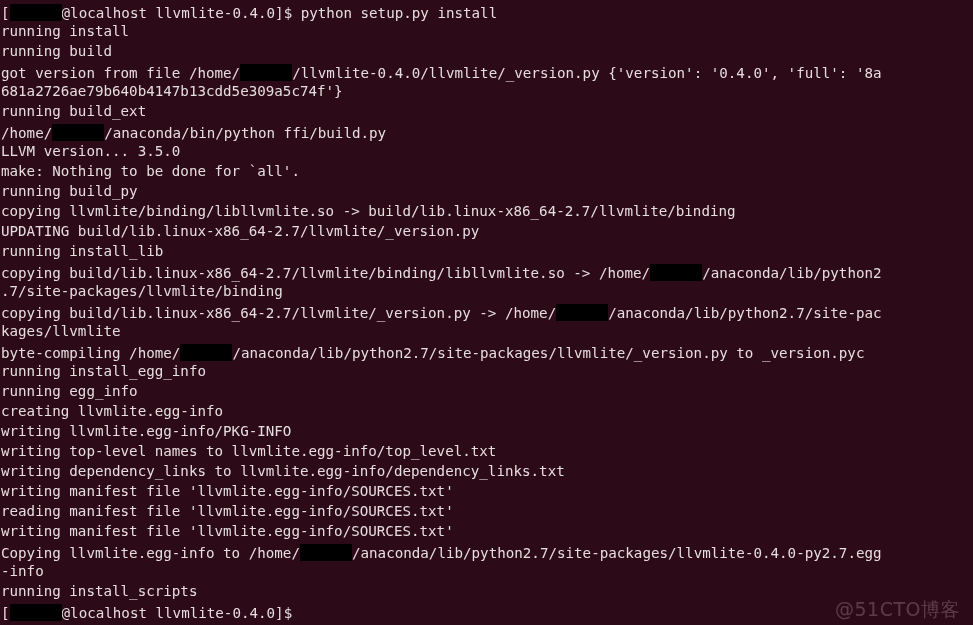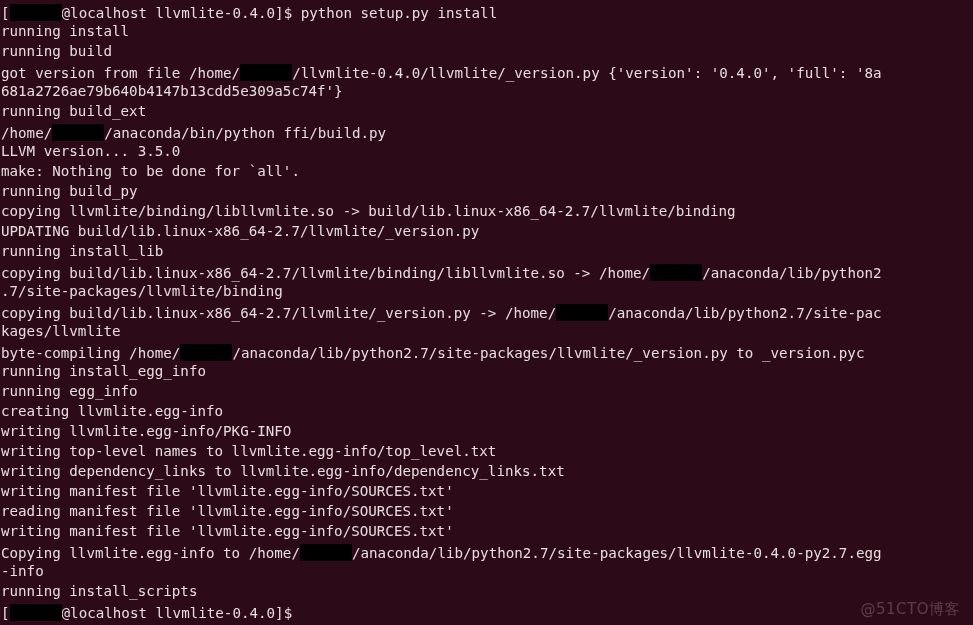--- a/index.html
+++ b/index.html
@@ -47,21 +47,21 @@
     height: 17px;
     line-height: 17px;
     position: relative;
     top: 3px;
   }
   #watermark {
     position: absolute;
     right: 13px;
     bottom: 6px;
     font-family: "DejaVu Sans", "Liberation Sans", sans-serif;
-    font-size: 15px;
+    font-size: 19px;
     color: rgba(255, 235, 235, 0.22);
     letter-spacing: 0.5px;
     pointer-events: none;
     user-select: none;
   }
 </style>
 </head>
 <body>
 
 <div id="terminal">

